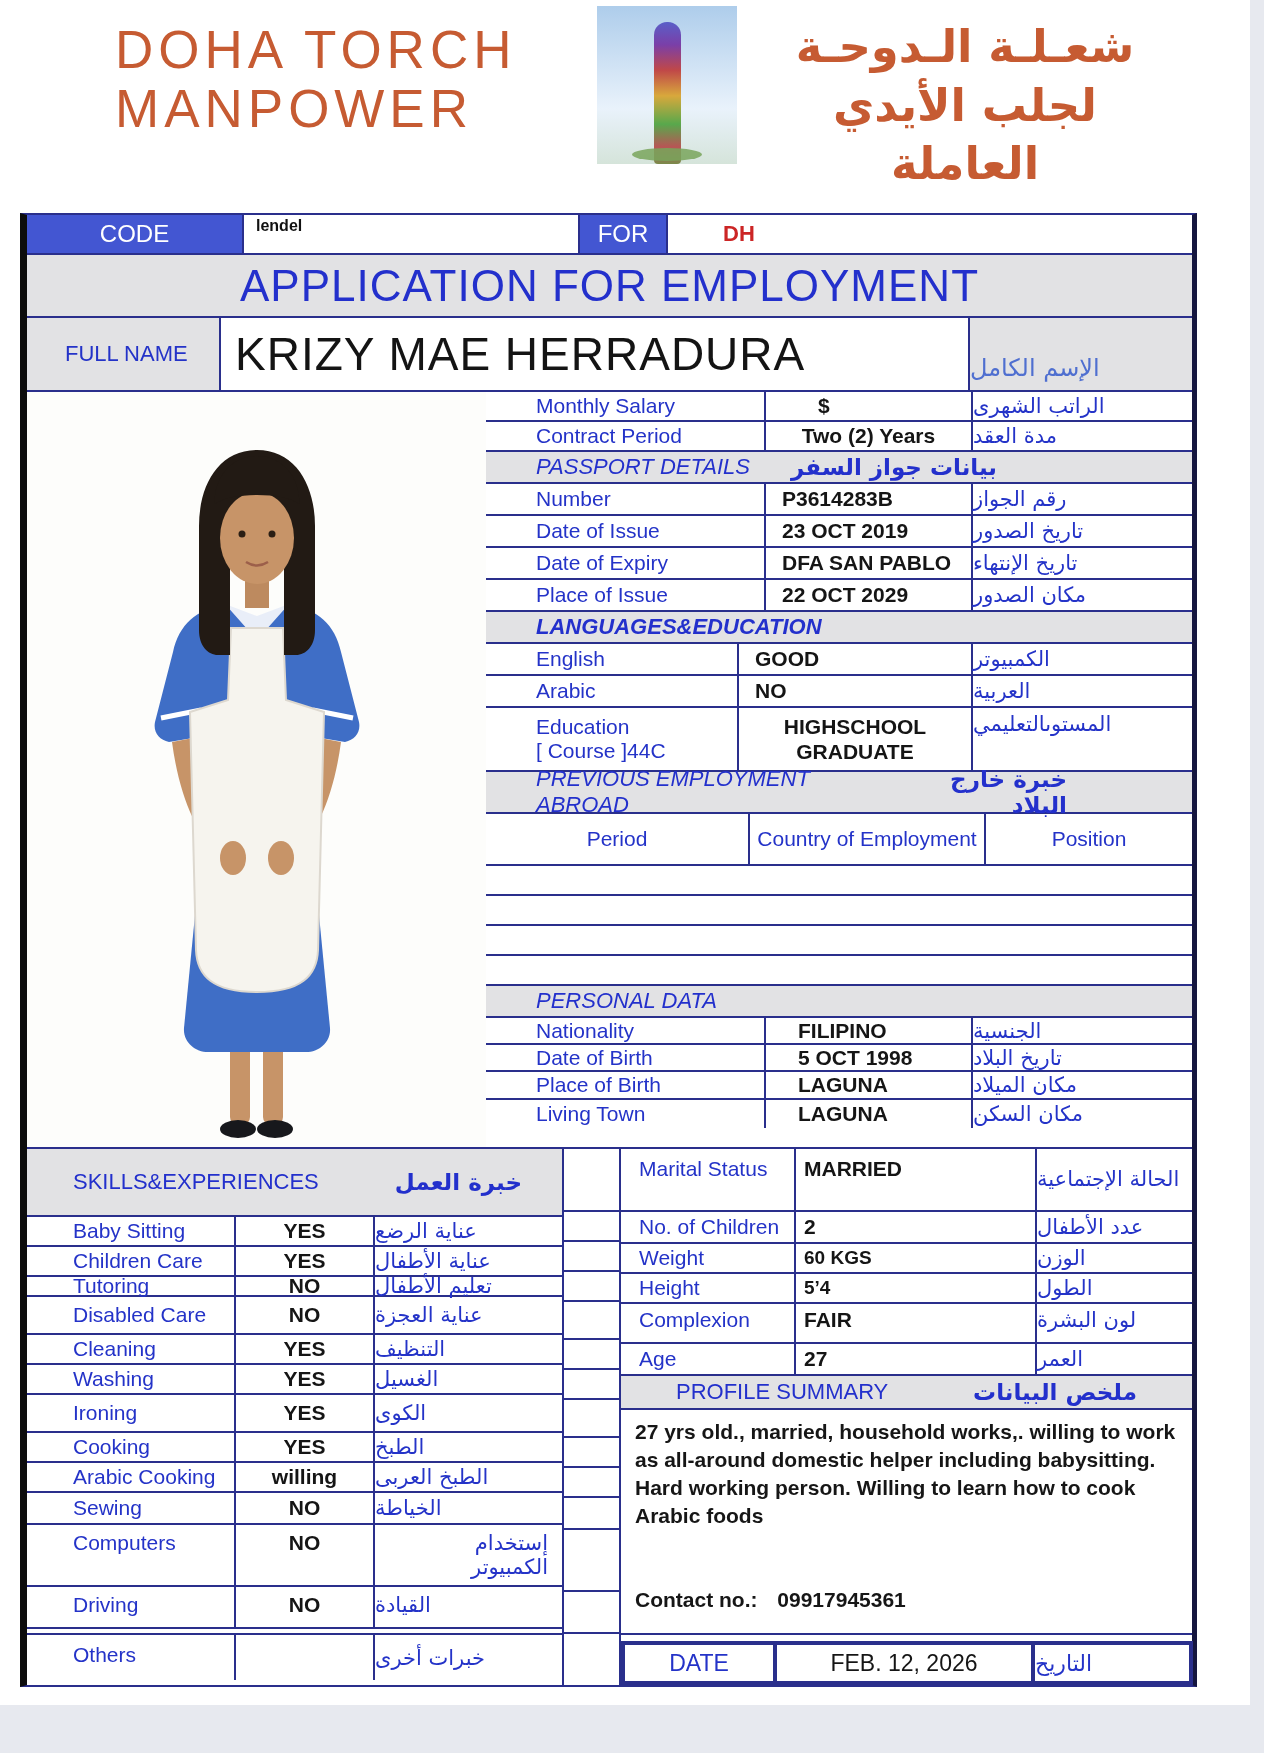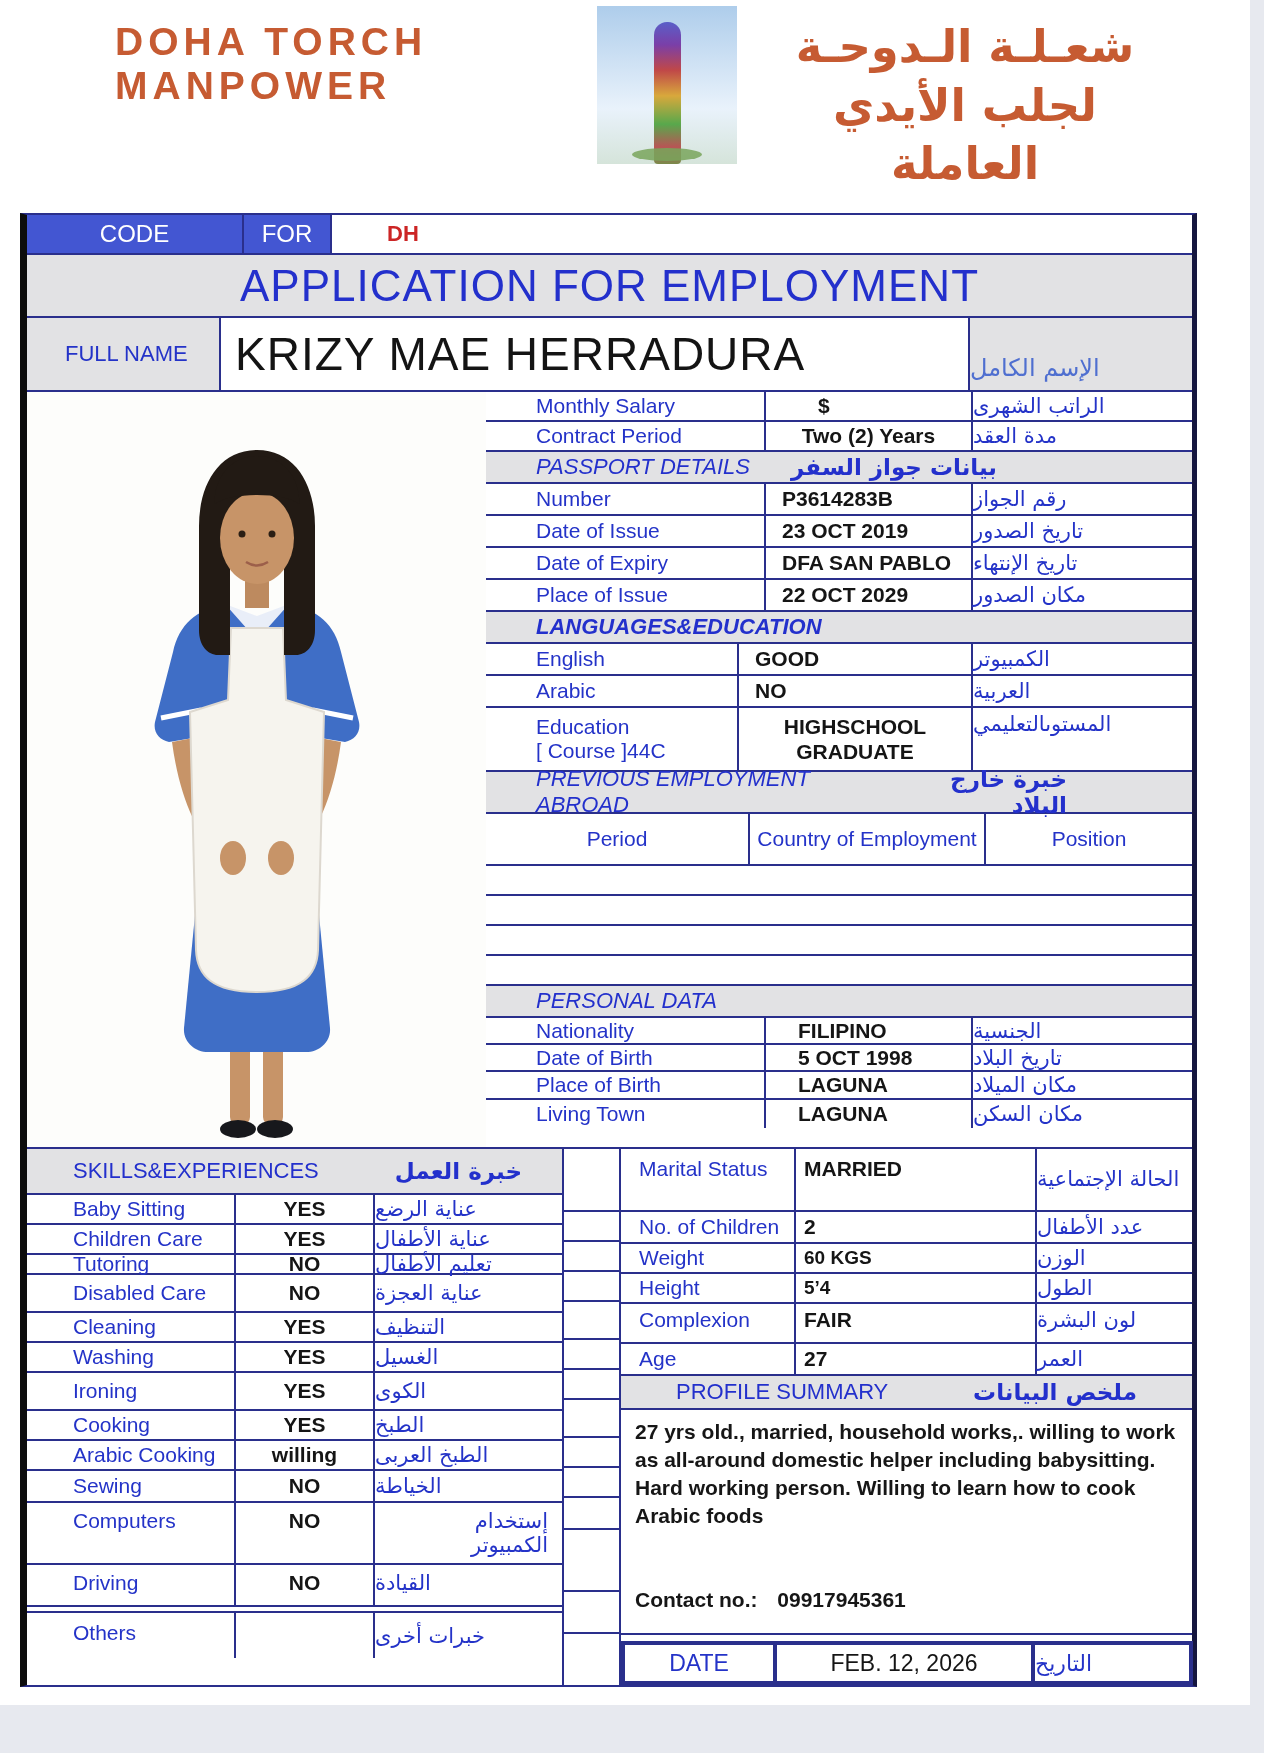--- a/index.html
+++ b/index.html
@@ -2,21 +2,21 @@
 <html><head>
 <meta charset="utf-8">
 <style>
 * { box-sizing: border-box; margin: 0; padding: 0; }
 html,body { width:1264px; background:#e7e9ef; font-family:"Liberation Sans",sans-serif; }
 #root { position:relative; width:1264px; height:1753px; background:#e7e9ef; overflow:hidden; }
 .sheet { position:absolute; left:0; top:0; width:1250px; height:1705px; background:#ffffff; }
 .ar { font-family:"DejaVu Sans",sans-serif; direction:rtl; }
 
 .hdr { position:absolute; left:0; top:0; width:1250px; height:195px; }
-.brand { position:absolute; left:115px; top:20px; color:#c65b32; font-weight:bold; font-size:39px; letter-spacing:5px; line-height:1.12; }
+.brand { position:absolute; left:115px; top:20px; color:#c65b32; font-weight:normal; font-size:53px; letter-spacing:5px; line-height:1.12; }
 .torch { position:absolute; left:597px; top:6px; width:140px; height:158px; background:linear-gradient(180deg,#aecdeb 0%,#e9f2fb 65%,#d5e4da 100%); display:flex; align-items:flex-end; justify-content:center; }
 .torch-col { width:27px; height:142px; border-radius:13px 13px 4px 4px; background:linear-gradient(180deg,#5a5fc8 0%,#7a3fa8 16%,#c04848 34%,#d8a83c 52%,#58a84c 72%,#b85555 88%,#7a8a4a 100%); }
 .torch-base { position:absolute; bottom:3px; left:35px; width:70px; height:13px; background:#79a45c; border-radius:50%; opacity:.85; }
 .brand-ar { position:absolute; left:755px; top:18px; width:420px; color:#c65b32; font-weight:bold; font-size:45px; line-height:1.3; text-align:center; }
 
 .tbl { position:absolute; left:20px; top:213px; width:1177px; border:2px solid #2a2f8c; border-left:7px solid #0d0d0d; border-right:5px solid #15163f; background:#fff; }
 .r { display:flex; border-bottom:2px solid #2a2f8c; }
 .cell { border-right:2px solid #2a2f8c; }
 .bluefill { background:#4356d2; color:#fff; display:flex; align-items:center; justify-content:center; font-size:24px; }
 .gray { background:#e2e2e4; }
@@ -49,21 +49,21 @@
 .sec .t { padding-left:50px; font-size:22px; color:#2330cc;font-style:italic; }
 .sec .ta { margin-left:auto; font-size:23px; color:#2330cc; font-weight:bold; }
 
 .pcol1 { width:264px; } .pcol2 { width:236px; } .pcol3 { flex:1; border-right:none; }
 .phead { display:flex; align-items:center; justify-content:center; text-align:center; align-self:stretch; }
 
 .lower { display:flex; }
 .skl { width:537px; display:flex; flex-direction:column; border-right:2px solid #2a2f8c; }
 .mid { width:57px; display:flex; flex-direction:column; border-right:2px solid #2a2f8c; }
 .rt { flex:1; display:flex; flex-direction:column; }
-.shead { height:46px; background:#e2e2e4; display:flex; align-items:center; border-bottom:2px solid #2a2f8c; }
+.shead { height:68px; background:#e2e2e4; display:flex; align-items:center; border-bottom:2px solid #2a2f8c; }
 .shead .t { padding-left:46px; font-size:22px; color:#2330cc; }
 .shead .ta { margin-left:auto; margin-right:40px; font-size:23px; color:#2330cc; font-weight:bold; }
 .srow { display:flex; align-items:center; border-bottom:2px solid #2a2f8c; }
 .s1 { width:209px; padding-left:46px; align-self:stretch; display:flex; align-items:center; }
 .s2 { width:139px; align-self:stretch; display:flex; align-items:center; justify-content:center; }
 .s3 { flex:1; border-right:none; align-self:stretch; display:flex; align-items:center; justify-content:flex-end; padding-right:14px; }
 .midcell { border-bottom:2px solid #2a2f8c; }
 .prow { display:flex; align-items:center; border-bottom:2px solid #2a2f8c; }
 .p1 { width:175px; padding-left:18px; align-self:stretch; display:flex; align-items:center; }
 .p2 { width:241px; padding-left:8px; align-self:stretch; display:flex; align-items:center; }
@@ -102,20 +102,21 @@
     <div class="brand-ar ar">
       <div>شعـلـة الـدوحـة</div>
       <div>لجلب الأيدي العاملة</div>
     </div>
   </div>
 
   <div class="tbl">
 
     <div class="r code-row">
       <div class="cell bluefill code-cell">CODE</div>
+      <div class="cell lendel">lendel</div>
       <div class="cell bluefill for-cell">FOR</div>
       <div class="dh">DH</div>
     </div>
 
     <div class="r title-row gray">APPLICATION FOR EMPLOYMENT</div>
 
     <div class="r name-row">
       <div class="cell gray fn-lbl lbl">FULL NAME</div>
       <div class="cell fn-val">KRIZY MAE HERRADURA</div>
       <div class="gray fn-ar ar">الإسم الكامل</div>

